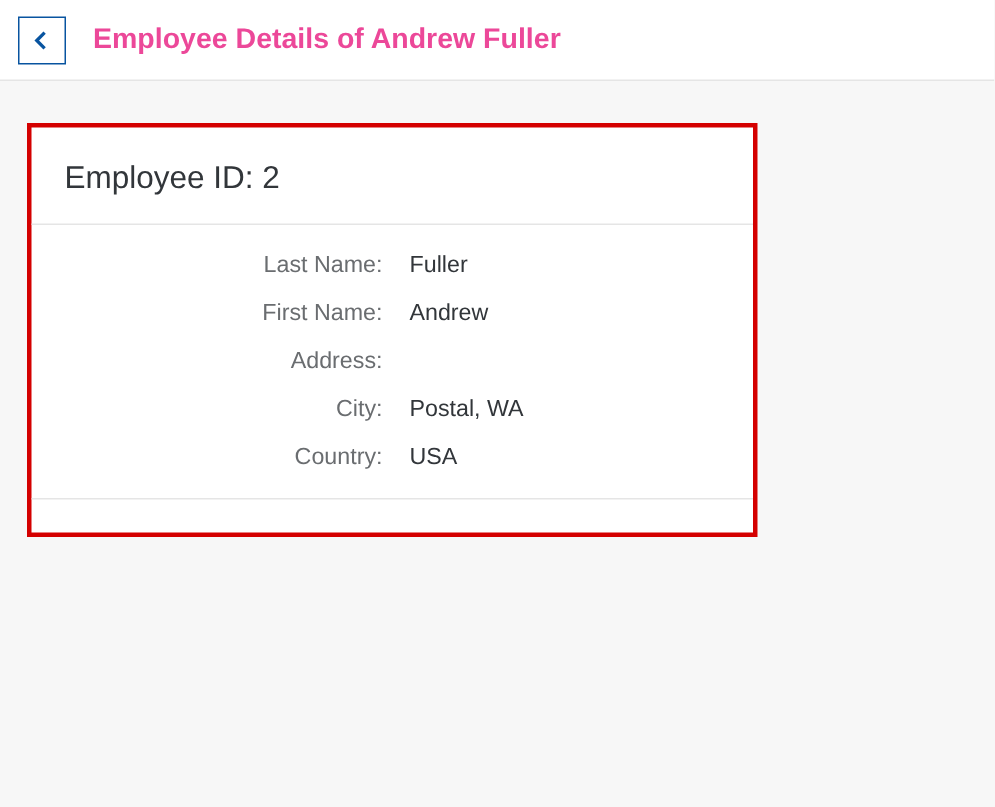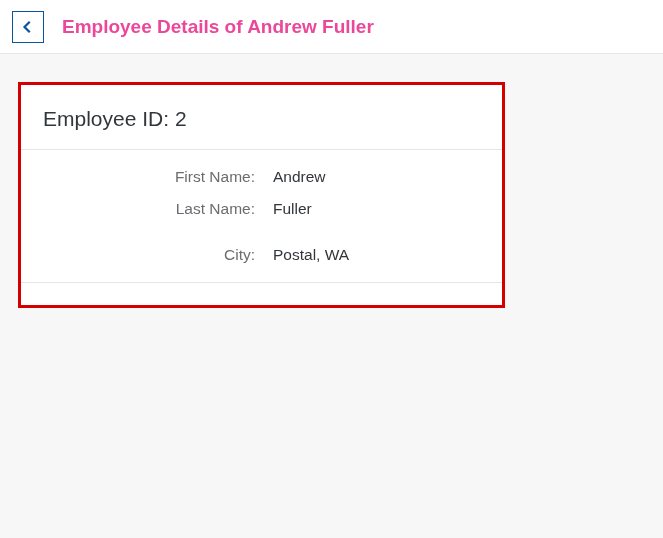--- a/index.html
+++ b/index.html
@@ -93,35 +93,40 @@
 </div>
 
 <div class="content">
   <div class="card">
     <div class="card-header">
       <div class="card-title">Employee ID: 2</div>
     </div>
     <div class="form-body">
 
       <div class="row">
+        <div class="label">Last Name:</div>
+        <div class="value">Fuller</div>
+      </div>
+
+      <div class="row">
         <div class="label">First Name:</div>
         <div class="value">Andrew</div>
       </div>
 
       <div class="row">
-        <div class="label">Last Name:</div>
-        <div class="value">Fuller</div>
-      </div>
-
-      <div class="row">
+        <div class="label">Address:</div>
       </div>
 
       <div class="row">
         <div class="label">City:</div>
         <div class="value">Postal, WA</div>
       </div>
 
 
 
+      <div class="row">
+        <div class="label">Country:</div>
+        <div class="value">USA</div>
+      </div>
 
     </div>
   </div>
 </div>
 
 </body></html>

